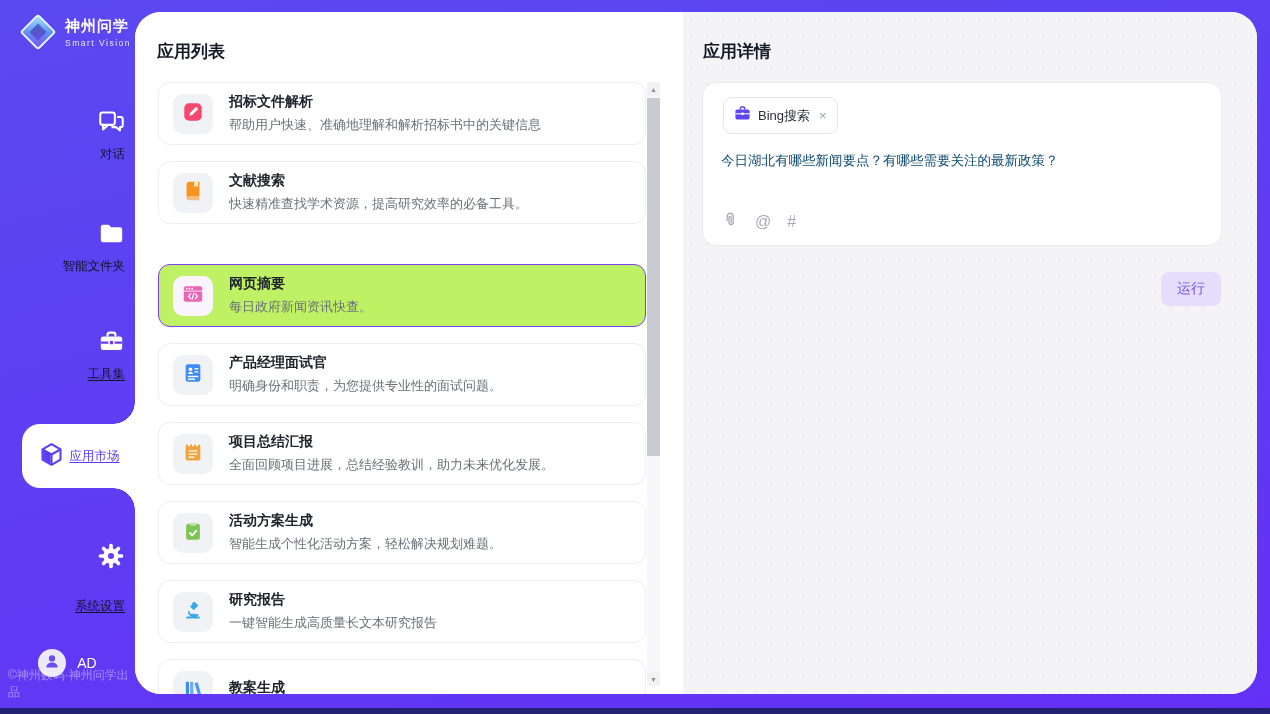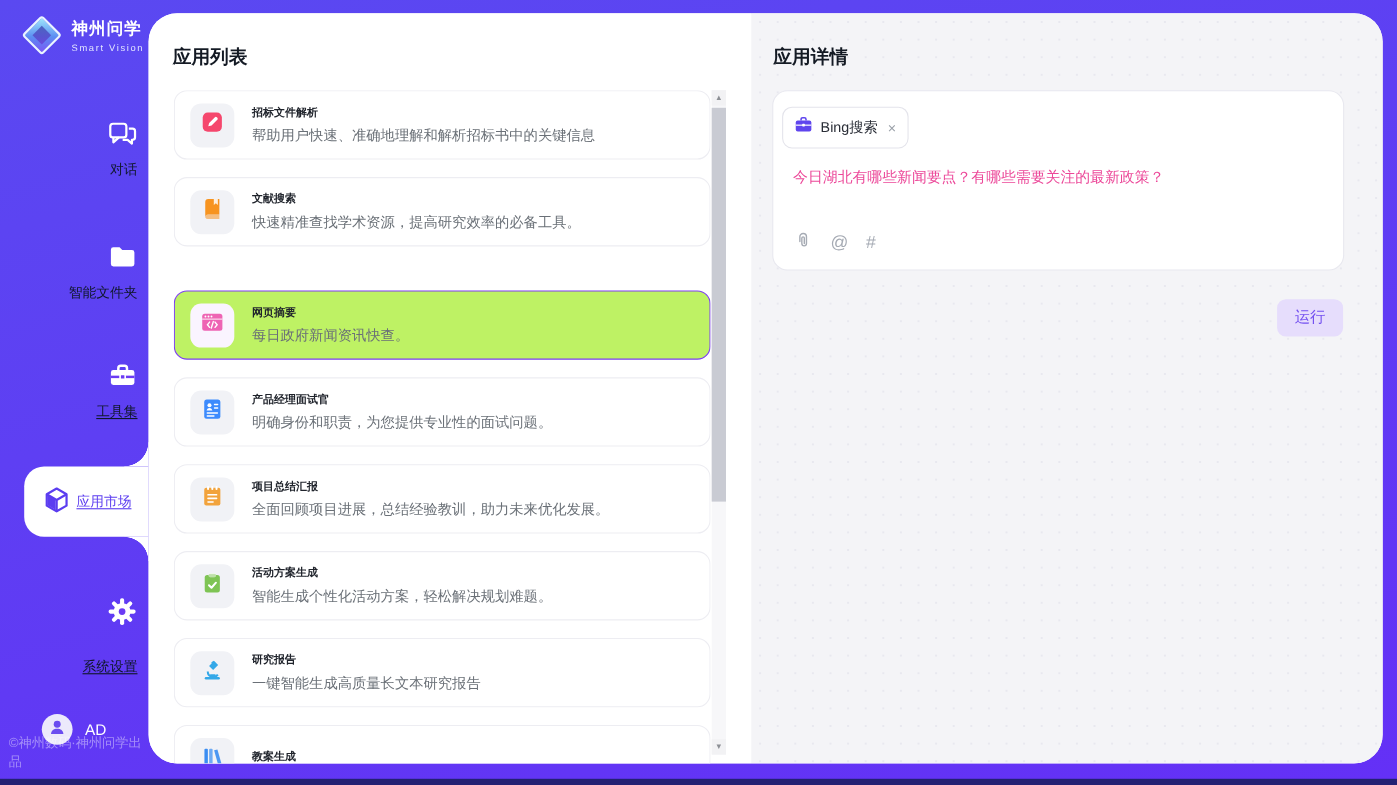--- a/index.html
+++ b/index.html
@@ -25,47 +25,47 @@
   .card {
     height:63px; border:1px solid #ededf2; border-radius:12px; margin-bottom:16px;
     display:flex; align-items:center; padding:0 14px; background:#fff; cursor:pointer;
   }
   .card.selected { background:#bef264; border:1px solid #7e3ff2;margin-top:40px; }
   .card-icon {
     width:40px; height:40px; border-radius:10px; background:#f1f2f6;
     display:flex; align-items:center; justify-content:center; margin-right:16px; flex:none;
   }
   .card.selected .card-icon { background:#faf4ff; }
-  .card-title { font-size:10px; font-weight:bold; color:#20242c; margin-bottom:5px; }
+  .card-title { font-size:14px; font-weight:bold; color:#20242c; margin-bottom:5px; }
   .card-desc  { font-size:13px; color:#6a7077; white-space:nowrap; }
 
   
   .scrollbar { position:absolute; right:23px; top:70px; bottom:8px; width:13px; background:#f7f7f9; }
   .sb-btn { height:14px; display:flex; align-items:center; justify-content:center;
             font-size:7px; color:#8d9095; background:#f2f2f4; cursor:pointer; }
   .sb-btn.down { position:absolute; bottom:0; left:0; width:13px; }
   .sb-thumb { position:absolute; left:0; top:16px; width:13px; height:358px; background:#c9cbd3; cursor:pointer; }
 
   
   .detail-panel {
     flex:1; position:relative; background:#f4f4f7;
     background-image: radial-gradient(#e8e8ef 1px, transparent 1px);
     background-size:16px 16px;
   }
   .input-card {
     position:absolute; top:70px; left:19px; width:520px; height:164px;
     background:#fff; border:1px solid #e8e8ef; border-radius:14px;
   }
   .chip {
-    position:absolute; top:14px; left:8px; display:inline-flex; align-items:center; gap:7px;
+    position:absolute; top:14px; left:20px; display:inline-flex; align-items:center; gap:7px;
     padding:7px 10px; border:1px solid #e4e4eb; border-radius:9px; background:#fff;
   }
   .chip-label { font-size:13px; color:#2a2e37; }
   .chip-close { font-size:13px; color:#9aa0a8; margin-left:2px; cursor:pointer; }
-  .query { position:absolute; top:69px; left:18px; right:6px; font-size:13.5px; color:#ec4899; }
+  .query { position:absolute; top:69px; left:18px; right:6px; font-size:13.5px; color:#0c4a6e; }
   .composer { position:absolute; left:18px; bottom:13px; display:flex; gap:16px; align-items:center; color:#a6abb4; }
   .composer .glyph { font-size:16px; line-height:1; cursor:pointer; }
   .run-btn {
     position:absolute; top:260px; right:36px; background:#e6ddfc; color:#7451f0;
     font-size:14px; padding:8px 16px; border-radius:8px; border:none; cursor:pointer;
   }
 
   
   .sidebar { position:absolute; left:0; top:0; width:135px; height:100%; }
   .logo { position:absolute; top:14px; left:20px; display:flex; align-items:center; gap:9px; }

